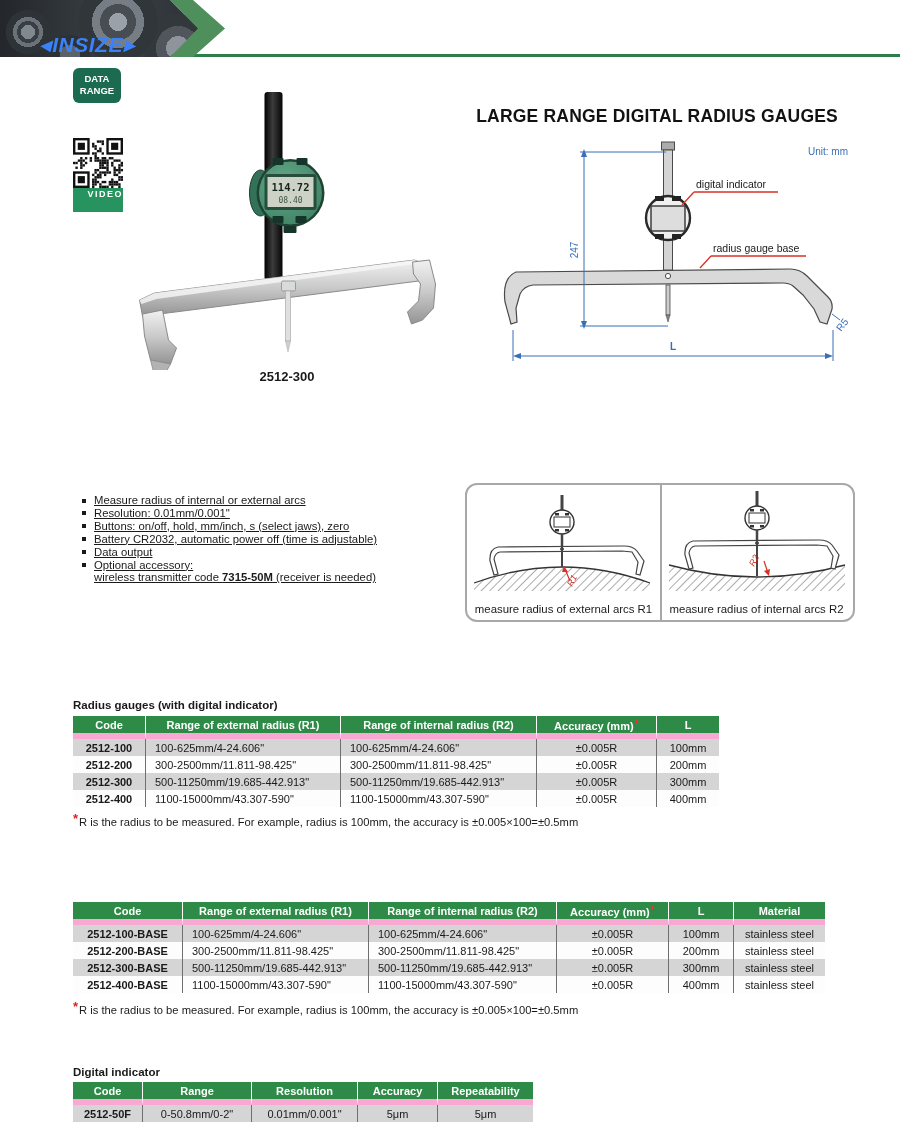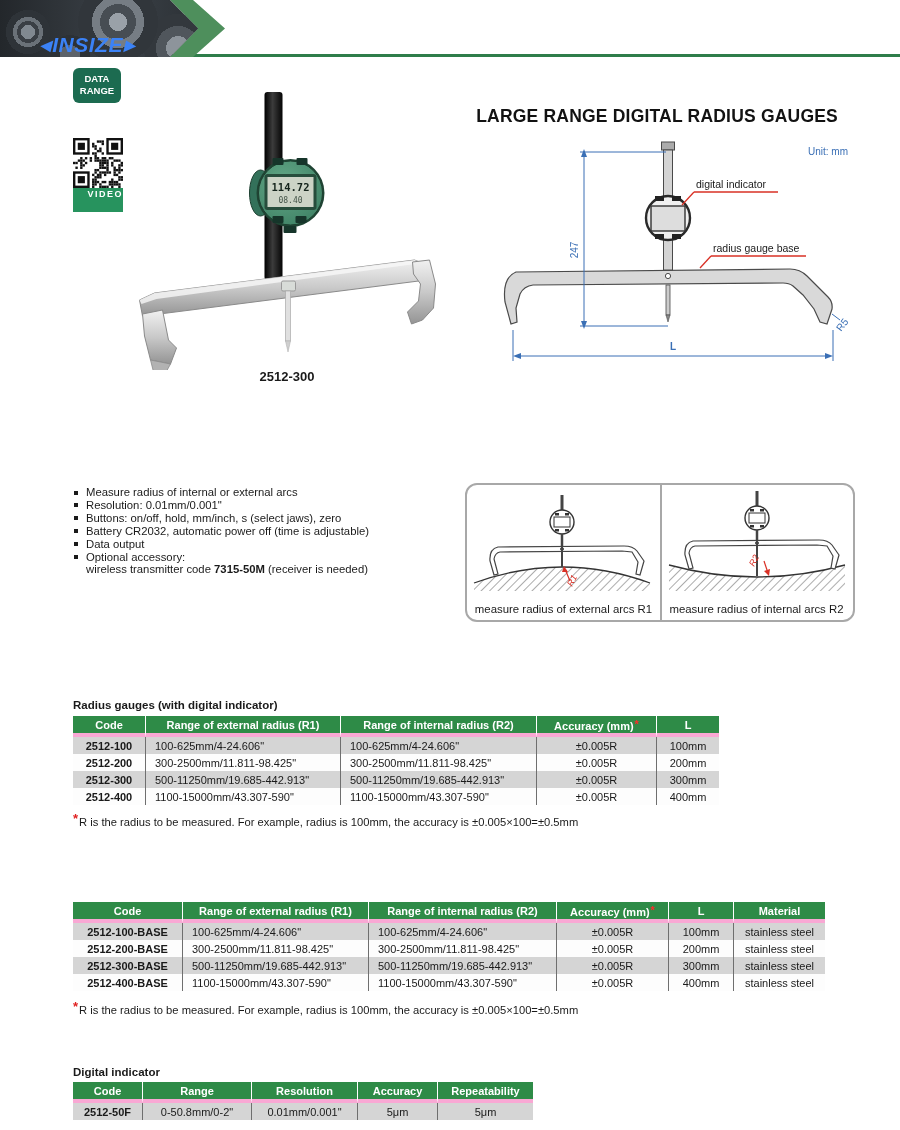--- a/index.html
+++ b/index.html
@@ -36,41 +36,41 @@
   
   #photo-wrap{left:113px;top:88px;width:348px;height:282px;}
   #model-caption{left:113px;top:369px;width:348px;text-align:center;font-size:13px;font-weight:bold;}
 
   
   #diagram{left:500px;top:128px;width:370px;height:264px;}
   .blue{fill:#3a6fb5;font-size:10px;}
   .dk{fill:#1a1a1a;font-size:10.5px;}
 
   
-  #features{left:73px;top:486px;width:400px;margin:0;padding:0;font-size:11.3px;line-height:12.9px;}
+  #features{left:73px;top:486px;width:400px;margin:8px;padding:0;font-size:11.3px;line-height:12.9px;text-decoration:underline;}
   #features li{list-style:none;position:relative;padding-left:13px;}
   #features li::before{content:"";position:absolute;left:1px;top:4.5px;width:4px;height:4px;background:#1a1a1a;}
   #features .sub{padding-left:0;}
 
   
   #panels{left:465px;top:483px;width:390px;height:139px;border:2px solid #a8a8a8;border-radius:12px;
     box-sizing:border-box;background:#fff;}
   #panel-divider{left:193px;top:0;width:2px;height:100%;background:#a8a8a8;}
   .panel-svg{position:absolute;top:4px;width:180px;height:102px;}
   #psvg-left{left:5px;} #psvg-right{left:200px;}
   .panel-cap{position:absolute;bottom:5px;width:50%;text-align:center;font-size:11.4px;color:#1a1a1a;}
   #cap-left{left:0;} #cap-right{right:0;}
 
   
   .section-title{font-size:11.5px;font-weight:bold;}
   #t1-title{left:73px;top:699px;} #t2-title{left:73px;top:906px;font-family:Liberation Mono, monospace;} #t3-title{left:73px;top:1066px;}
   #t1{left:73px;top:716px;} #t2{left:73px;top:902px;} #t3{left:73px;top:1082px;}
   table{border-collapse:separate;border-spacing:0;table-layout:fixed;font-size:11px;}
   th{background:#2e8b47;color:#fff;height:17px;font-weight:bold;padding:0 2px;
-     border-right:1.5px solid #fff;border-bottom:4px solid #f9a8d4;white-space:nowrap;overflow:hidden;}
+     border-right:1.5px solid #fff;border-bottom:6px solid #f9a8d4;white-space:nowrap;overflow:hidden;}
   th:last-child{border-right:none;}
   td{height:17px;text-align:center;padding:0 4px;border-right:1px solid #6f6f6f;
      white-space:nowrap;overflow:hidden;color:#1a1a1a;}
   td:last-child{border-right:none;}
   tr.odd td{background:#d5d5d5;} tr.even td{background:#fdfdfd;}
   td:first-child{font-weight:bold;}
   table.lalign td:nth-child(2),table.lalign td:nth-child(3){text-align:left;padding-left:9px;}
   .star{color:#ff2a2a;font-size:11px;vertical-align:2px;margin-left:1px;}
   .footnote{font-size:11.2px;}
   #fn1{left:73px;top:811px;} #fn2{left:73px;top:999px;}

